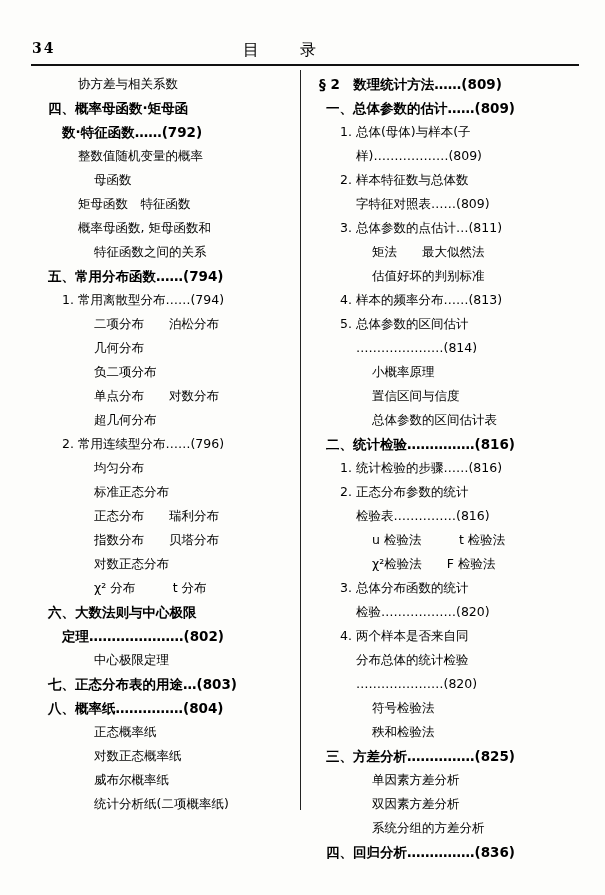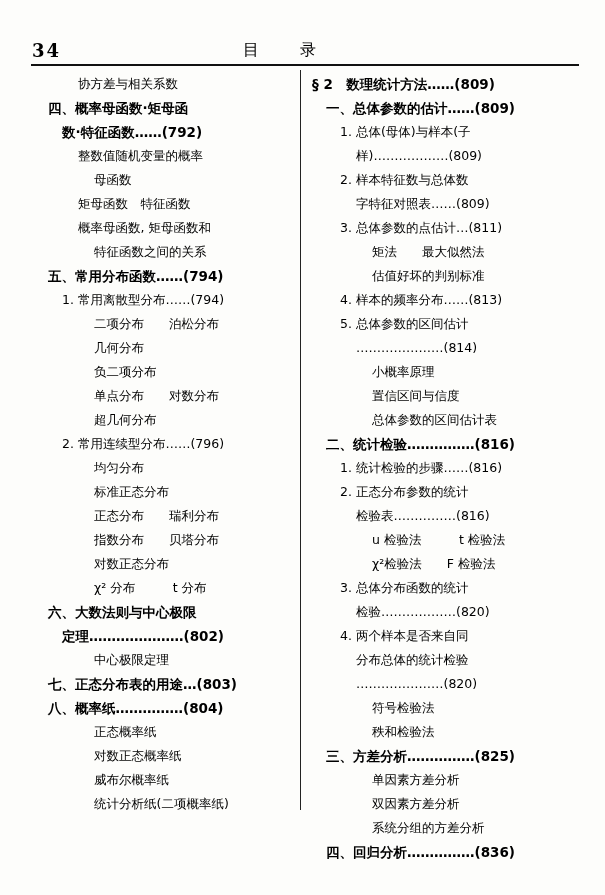--- a/index.html
+++ b/index.html
@@ -26,21 +26,21 @@
     position: absolute;
     left: 0;
     top: 40px;
     width: 605px;
     height: 24px;
   }
   .folio {
     position: absolute;
     left: 32px;
     top: 0;
-    font-size: 18px;
+    font-size: 14px;
     font-weight: bold;
     letter-spacing: 2px;
     font-family: "DejaVu Serif", "Liberation Serif", serif;
   }
   .header-title {
     position: absolute;
     left: 243px;
     top: 0;
     font-size: 16px;
     letter-spacing: 18px;
@@ -73,21 +73,21 @@
 
   .entry {
     position: relative;
     font-size: 12.5px;
     line-height: 24px;
     white-space: nowrap;
     font-family: "DejaVu Sans", "Liberation Sans", sans-serif;
   }
   .entry .txt { display: inline; }
   .bold { font-weight: bold; font-size: 13.5px; }
-  .ind0 { padding-left: 0px; }
+  .ind0 { padding-left: 0px; margin-left: 7px; }
   .ind1 { padding-left: 14px; }
   .ind2 { padding-left: 28px; }
   .ind3 { padding-left: 44px; }
   .ind4 { padding-left: 60px; }
 
   .col-right .entry { }
 </style>
 </head>
 <body>
 

